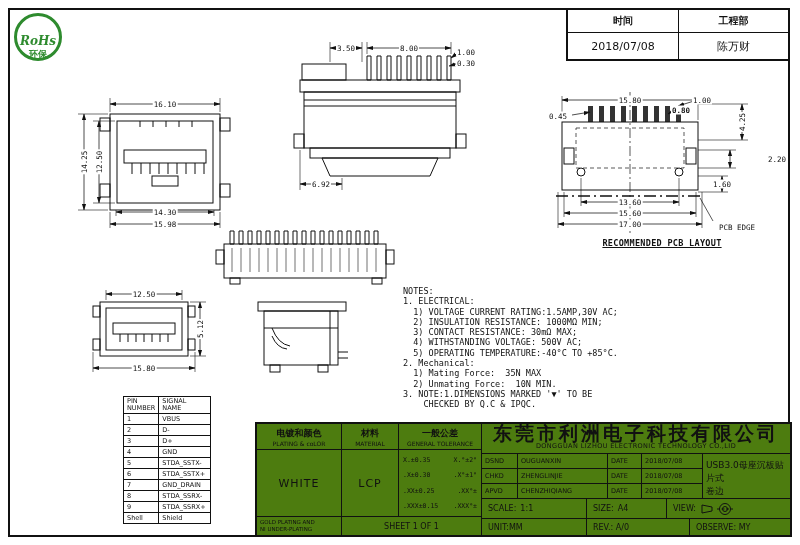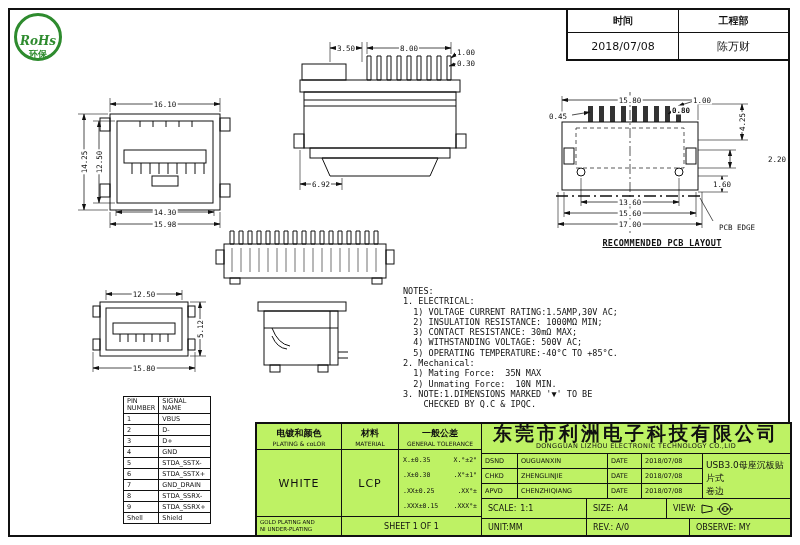--- a/index.html
+++ b/index.html
@@ -24,21 +24,21 @@
   .info-cell:nth-child(1),.info-cell:nth-child(2){border-top:none;}
   .info-cell:nth-child(odd){border-left:none;}
   .info-hdr{font-weight:bold;font-size:10px;}
   .info-val{font-size:11px;}
   .pin-table{position:absolute;left:123px;top:396px;z-index:4;background:#fff;border-collapse:collapse;
              font:6.5px "DejaVu Sans",sans-serif;}
   .pin-table th,.pin-table td{border:1px solid #111;padding:1px 3px;text-align:left;font-weight:normal;height:11px;}
   .pin-table th{line-height:7px;}
   .pt-c1{width:28px;} .pt-c2{width:52px;}
   .titleblock{position:absolute;left:255px;top:422px;width:537px;height:115px;border:2px solid #111;
-              display:flex;z-index:4;background:#bef264;}
+              display:flex;z-index:4;background:#4d7c0f;}
   .tb-left{width:225px;border-right:1px solid #111;display:flex;flex-direction:column;}
   .row{display:flex;}
   .r1{height:26px;border-bottom:1px solid #111;}
   .r2{height:67px;border-bottom:1px solid #111;}
   .r3{flex:1;}
   .cell{border-right:1px solid #111;overflow:hidden;}
   .cell:last-child{border-right:none;}
   .c-plat{width:85px;} .c-mat{width:57px;} .c-tol{width:83px;flex:1;}
   .hdr{display:flex;flex-direction:column;align-items:center;justify-content:center;}
   .zh{font-size:9px;font-weight:bold;} .en{font-size:6px;}

